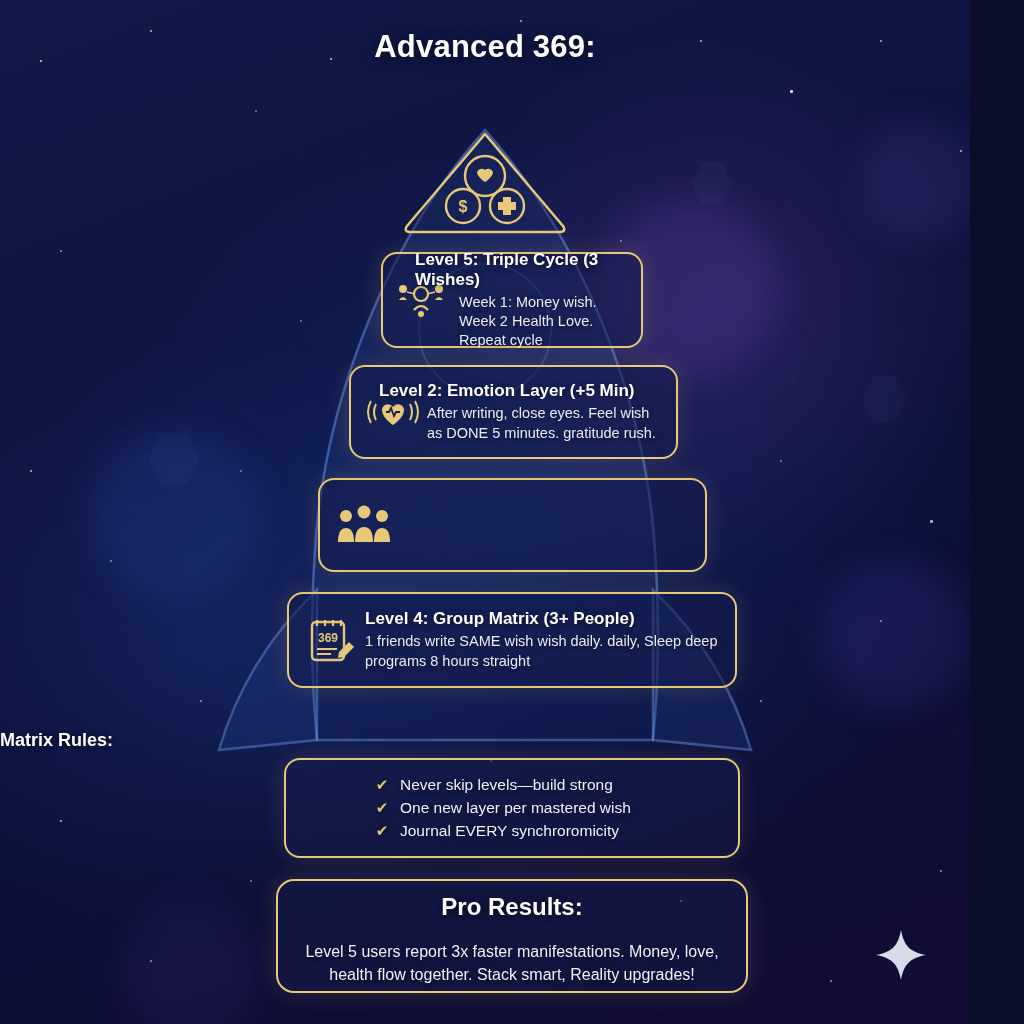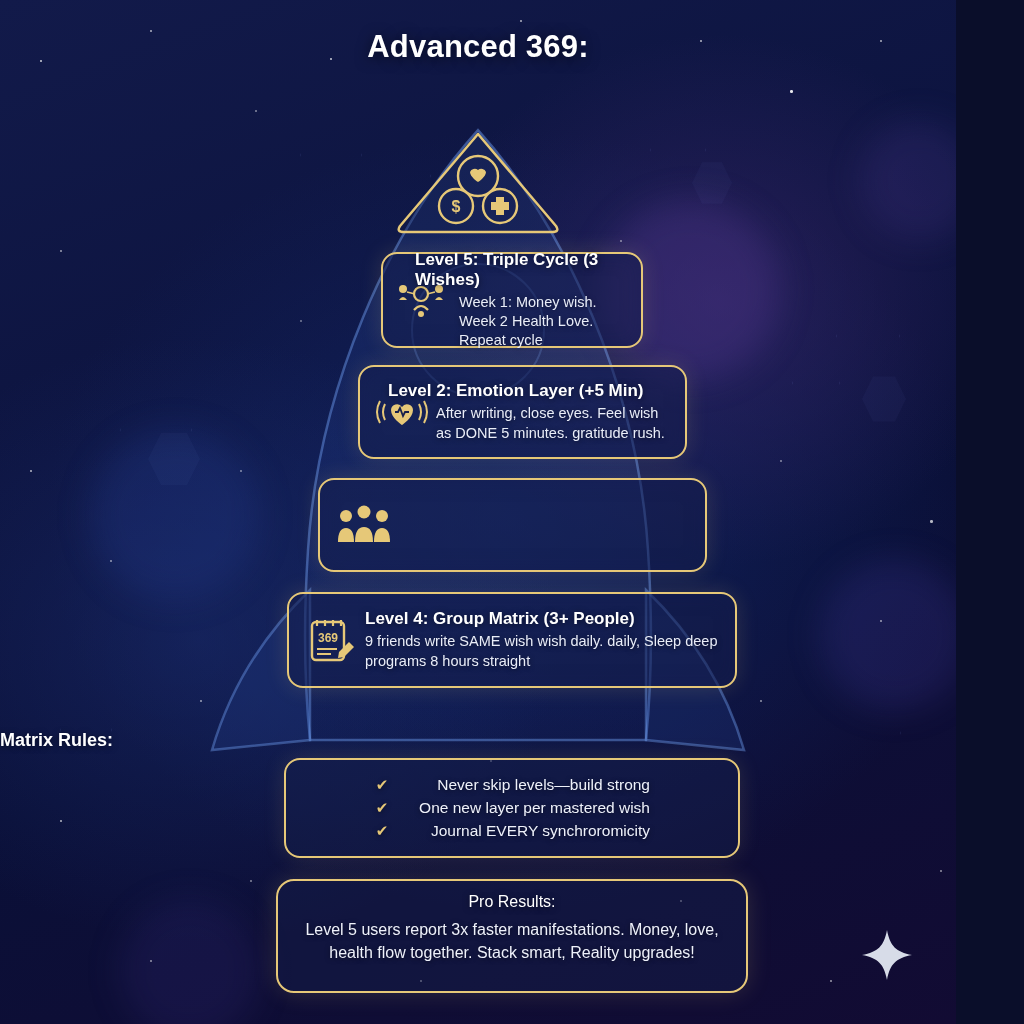--- a/index.html
+++ b/index.html
@@ -13,20 +13,21 @@
   #canvas {
     position: relative;
     width: 956px;
     height: 1024px;
     overflow: hidden;
     background:
       radial-gradient(ellipse 420px 380px at 720px 300px, rgba(60,40,110,0.55), rgba(10,14,42,0) 70%),
       radial-gradient(ellipse 500px 420px at 200px 640px, rgba(30,50,120,0.45), rgba(10,14,42,0) 72%),
       radial-gradient(ellipse 620px 520px at 512px 520px, rgba(20,40,105,0.70), rgba(8,12,40,0) 75%),
       linear-gradient(160deg, #121a4a 0%, #0d1440 35%, #0a1038 60%, #120b33 100%);
+    padding-left: 14px;
   }
   .stars, .hexes, .bokeh {
     position: absolute;
     inset: 0;
     pointer-events: none;
   }
   .star {
     position: absolute;
     border-radius: 50%;
     background: #ffffff;
@@ -113,21 +114,21 @@
     text-shadow: 0 1px 6px rgba(0,0,0,0.55);
   }
   .card .lvl-desc {
     color: #e9edf8;
     font-size: 14.5px;
     line-height: 1.32;
     text-shadow: 0 1px 5px rgba(0,0,0,0.5);
   }
 
   .card.c1 { top: 252px; left: 381px; width: 262px; height: 96px; }
-  .card.c2 { top: 365px; left: 358px; width: 329px; height: 94px; }
+  .card.c2 { top: 365px; left: 349px; width: 329px; height: 94px; }
   .card.c3 { top: 478px; left: 318px; width: 389px; height: 94px; }
   .card.c4 { top: 592px; left: 287px; width: 450px; height: 96px; }
 
   .card.c1 .lvl-title, .card.c2 .lvl-title, .card.c3 .lvl-title { text-align: left; }
   .c1 .lvl-title { margin-left: -44px; text-align: center; }
   .c2 .lvl-title { margin-left: -48px; text-align: center; }
   .c3 .lvl-title { margin-left: -54px; text-align: center; }
 
   
   .rules-heading {
@@ -165,42 +166,42 @@
     color: #eef1fa;
     font-size: 15.5px;
     text-shadow: 0 1px 5px rgba(0,0,0,0.5);
   }
   .rule .check {
     color: #e6c878;
     font-size: 15px;
     width: 16px;
     text-align: center;
   }
-  .rule .rtext { width: 250px; text-align: right; }
+  .rule .rtext { width: 250px; text-align: left; }
 
   
   .pro-box {
     position: absolute;
     top: 879px;
     left: 276px;
     width: 472px;
     height: 114px;
     border: 2px solid #e6c878;
     border-radius: 18px;
     background: rgba(22,30,76,0.45);
     box-shadow: 0 0 24px rgba(230,200,120,0.16);
     box-sizing: border-box;
     padding: 12px 18px;
     text-align: center;
   }
   .pro-title {
     color: #ffffff;
-    font-size: 16px;
-    font-weight: normal;
-    margin-bottom: 8px;
+    font-size: 24px;
+    font-weight: bold;
+    margin-bottom: 20px;
     text-shadow: 0 1px 6px rgba(0,0,0,0.55);
   }
   .pro-text {
     color: #eef1fa;
     font-size: 16px;
     line-height: 1.42;
     text-shadow: 0 1px 5px rgba(0,0,0,0.5);
   }
 
   .sparkle {
@@ -356,21 +357,21 @@
       <svg width="56" height="48" viewBox="0 0 56 48">
         <rect x="9" y="6" width="32" height="38" rx="4" fill="none" stroke="#e6c878" stroke-width="2.4"></rect>
         <path d="M14 4 v6 M22 4 v6 M30 4 v6 M38 4 v6" stroke="#e6c878" stroke-width="2.2"></path>
         <text x="25" y="26" font-family="Liberation Sans, sans-serif" font-size="12" font-weight="bold" fill="#e6c878" text-anchor="middle">369</text>
         <path d="M14 33 h20 M14 38 h14" stroke="#e6c878" stroke-width="1.8"></path>
         <path d="M36 36 l10 -10 l5 5 l-10 10 l-6 1 z" fill="#e6c878"></path>
       </svg>
     </div>
     <div class="body">
       <div class="lvl-title">Level 4: Group Matrix (3+ People)</div>
-      <div class="lvl-desc">9 friends write SAME wish wish daily. daily, Sleep deep programs 8 hours straight</div>
+      <div class="lvl-desc">1 friends write SAME wish wish daily. daily, Sleep deep programs 8 hours straight</div>
     </div>
   </div>
 
   <div class="rules-heading">Matrix Rules:</div>
   <div class="rules-box">
     <div class="rule">
       <span class="check">✔</span>
       <span class="rtext">Never skip levels—build strong</span>
     </div>
     <div class="rule">

